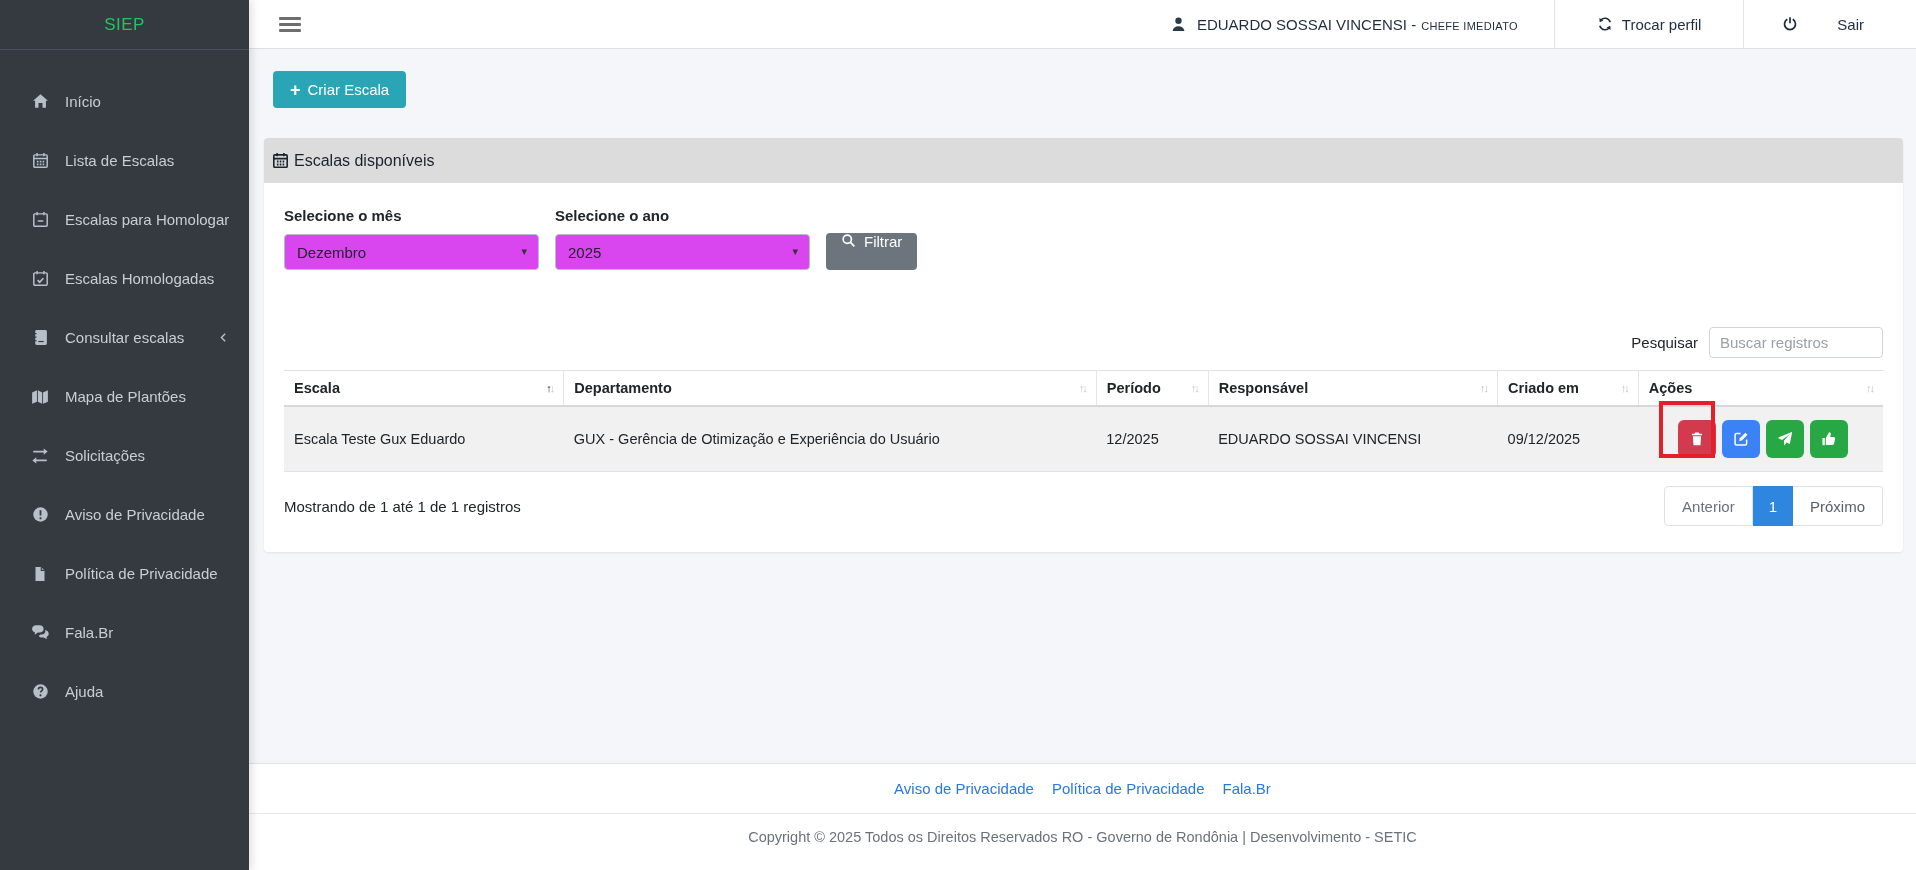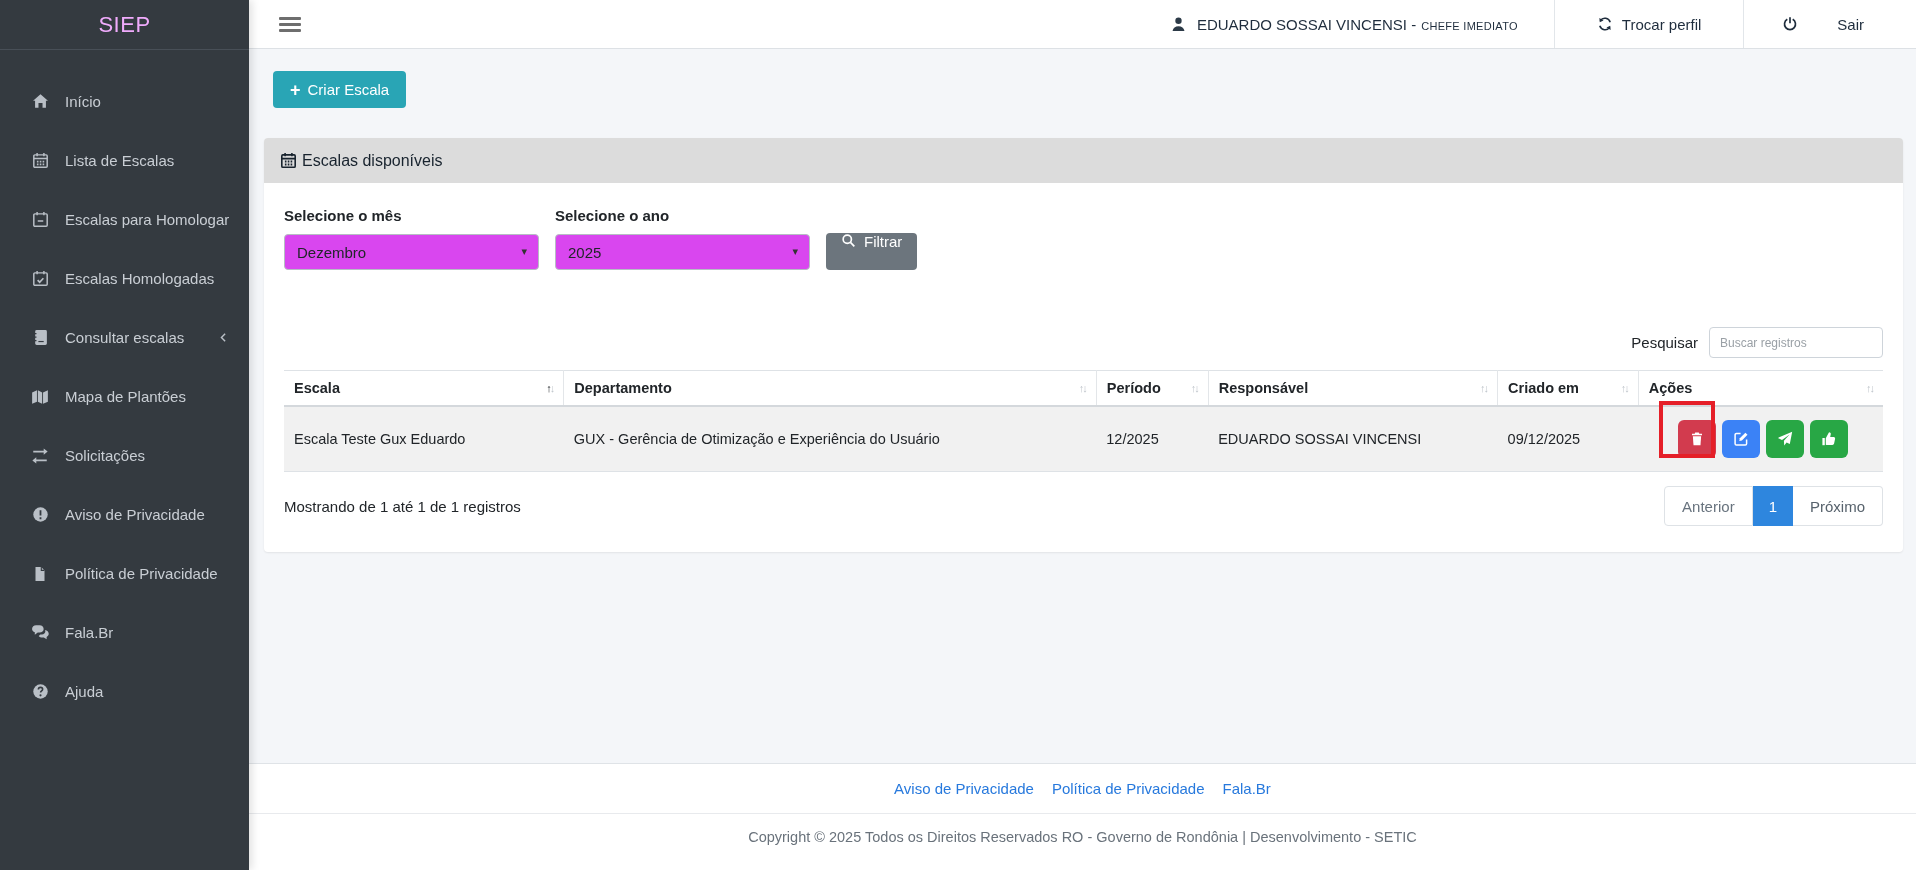--- a/index.html
+++ b/index.html
@@ -1,20 +1,20 @@
 <!DOCTYPE html>
 <html><head>
 <meta charset="utf-8">
 <style>
   * { margin:0; padding:0; box-sizing:border-box; }
   html,body { width:1916px; height:870px; font-family:"Liberation Sans", sans-serif; background:#fff; overflow:hidden; }
 
   
   .sidebar { position:fixed; left:0; top:0; width:249px; height:870px; background:#343a40; z-index:20; box-shadow:3px 0 8px rgba(0,0,0,.12); }
-  .brand { height:50px; display:flex; align-items:center; justify-content:center; color:#f0abfc; font-size:22px; letter-spacing:.5px; border-bottom:1px solid #484f57; }
+  .brand { height:50px; display:flex; align-items:center; justify-content:center; color:#22c55e; font-size:17px; letter-spacing:.5px; border-bottom:1px solid #484f57; }
   .nav { padding-top:22px; }
   .nav-item { display:flex; align-items:center; height:59px; padding:0 18px 0 30px; color:#c9ced4; font-size:15px; cursor:pointer; text-decoration:none; }
   .nav-item .nicon { width:20px; height:18px; margin-right:15px; display:flex; align-items:center; justify-content:center; flex:0 0 20px; color:#b9bfc6; }
   .nav-item .chev { margin-left:auto; width:14px; color:#b9bfc6; }
 
   
   .topbar { position:fixed; left:249px; top:0; right:0; height:49px; background:#fff; border-bottom:1px solid #dde1e5; display:flex; align-items:center; z-index:10; }
   .hamburger { margin-left:30px; width:22px; cursor:pointer; }
   .hamburger span { display:block; height:3px; background:#6e6e6e; margin:3px 0; border-radius:1px; }
   .top-right { margin-left:auto; display:flex; align-items:center; height:100%; color:#1f2d3d; }
@@ -24,33 +24,33 @@
   .user-role { font-size:11px; color:#1f2d3d; margin-left:5px; letter-spacing:.3px; }
   .top-divider { width:1px; height:100%; background:#e2e6ea; }
   .top-link { display:flex; align-items:center; gap:9px; padding:0 42px; font-size:15px; color:#1f2d3d; cursor:pointer; text-decoration:none; }
 
   
   .content { position:fixed; left:249px; top:49px; right:0; height:714px; background:#f4f6f9; z-index:5; }
   .btn-create { position:absolute; left:24px; top:22px; height:37px; padding:0 17px; background:#29a5b5; color:#fff; border:none; border-radius:4px; font-size:15px; font-family:inherit; display:flex; align-items:center; gap:7px; cursor:pointer; }
   .btn-create .plus { font-size:18px; font-weight:bold; line-height:1; }
 
   .panel { position:absolute; left:15px; top:89px; width:1639px; background:#fff; border-radius:4px; box-shadow:0 1px 2px rgba(0,0,0,.08); }
-  .panel-header { height:45px; background:#dcdcdc; border-radius:4px 4px 0 0; display:flex; align-items:center; padding:0 16px; font-size:16px; color:#18232e; gap:5px; }
+  .panel-header { height:45px; background:#dcdcdc; border-radius:4px 4px 0 0; display:flex; align-items:center; padding:0 8px; font-size:16px; color:#18232e; gap:5px; }
   .panel-body { padding:24px 20px 26px 20px; }
 
   .filters { display:flex; align-items:flex-end; }
   .filter-group { width:255px; margin-right:16px; }
   .filter-label { font-size:15px; font-weight:bold; color:#212529; margin-bottom:10px; }
   .select { position:relative; height:36px; border:1px solid #b6bdc4; border-radius:4px; background:#d946ef; display:flex; align-items:center; padding:0 30px 0 12px; font-size:15px; color:#212529; cursor:pointer; }
   .select .caret { position:absolute; right:11px; top:50%; transform:translateY(-52%); font-size:11px; color:#333; }
   .btn-filter { height:37px; padding:0 15px; background:#6c757d; color:#fff; border:none; border-radius:4px; font-size:15px; font-family:inherit; display:flex; align-items:flex-start; gap:8px; cursor:pointer; }
 
   .search-row { display:flex; justify-content:flex-end; align-items:center; margin-top:57px; }
   .search-label { font-size:15px; color:#212529; margin-right:11px; }
-  .search-input { width:174px; height:31px; border:1px solid #ced4da; border-radius:4px; padding:0 10px; font-size:12px; font-family:inherit; color:#495057; }
+  .search-input { width:174px; height:31px; border:1px solid #ced4da; border-radius:4px; padding:0 10px; font-size:15px; font-family:inherit; color:#495057; }
   .search-input::placeholder { color:#9aa0a6; }
 
   table { width:100%; border-collapse:collapse; margin-top:12px; }
   th { text-align:left; font-size:14.5px; color:#212529; padding:9px 10px; border-top:1px solid #dee2e6; border-bottom:2px solid #d4d8dc; border-right:1px solid #e3e6e9; }
   th:last-child { border-right:none; }
   th .th-inner { display:flex; align-items:center; justify-content:space-between; }
   .sort { font-size:11px; letter-spacing:-2px; color:#bfc5cb; white-space:nowrap; margin-left:6px; }
   .sort .on { color:#212529; }
   td { font-size:14.5px; color:#212529; padding:13px 10px; background:#f1f1f1; border-bottom:1px solid #dee2e6; }
   .col-escala{width:17.5%;} .col-dep{width:33.3%;} .col-per{width:7%;} .col-resp{width:18.1%;} .col-cri{width:8.8%;} .col-ac{width:15.3%;}

